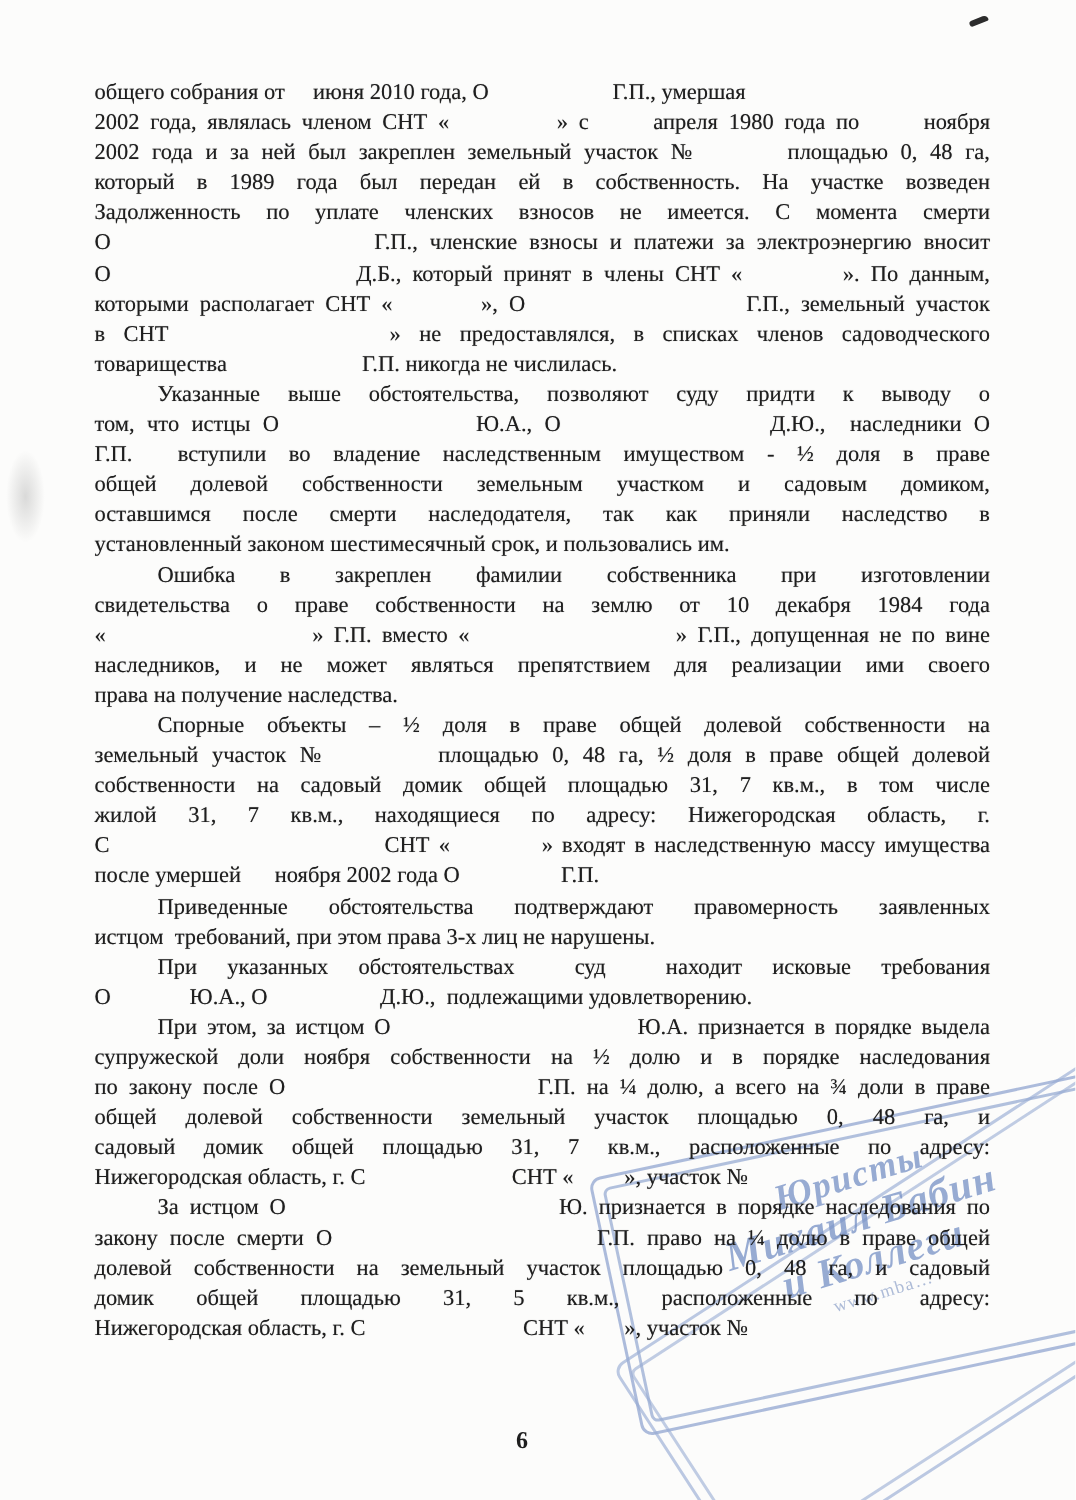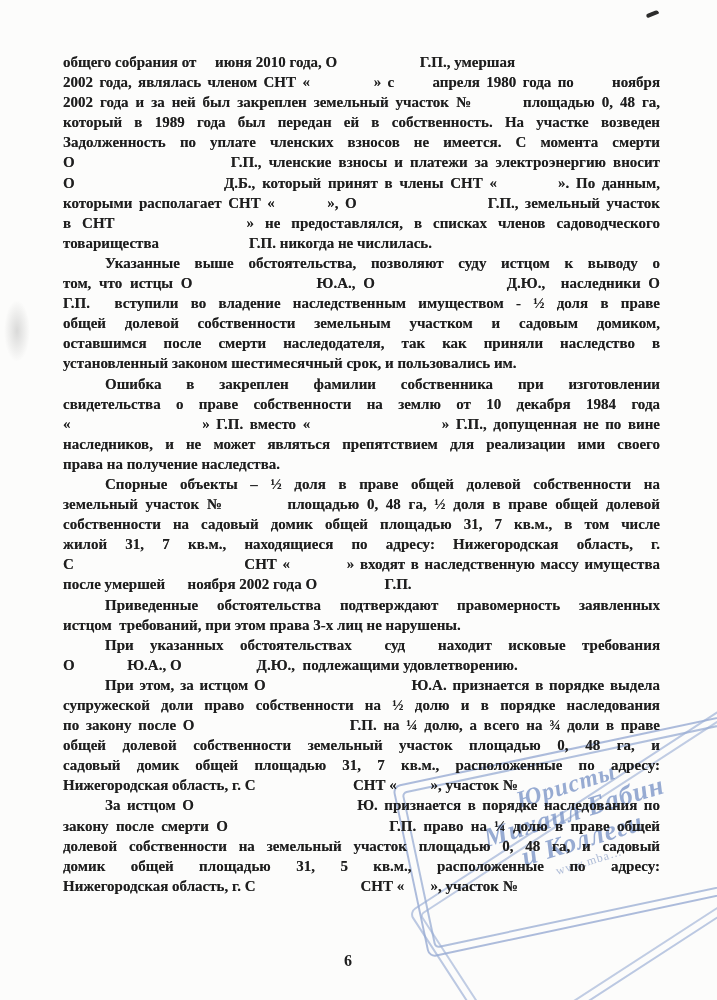--- a/index.html
+++ b/index.html
@@ -9,21 +9,21 @@
     margin:0 auto;
     background:#fcfcfb;
     overflow:hidden;
     font-family:"Liberation Serif", serif;
   }
   
   .textblock{
     position:absolute;
     left:63px;top:52px;width:597px;
     font-size:15px;
-    font-weight:bold;
+    font-weight:normal;
     color:#1e1e1e;
     text-shadow:0 0 .5px rgba(30,30,30,.55);
     z-index:2;
   }
   .line{
     line-height:20.1px;
     text-align:justify;
     text-align-last:left;
   }
   .line.just{ text-align-last:justify; }
@@ -124,21 +124,21 @@
       <div class="line">общего собрания от&nbsp;&nbsp;&nbsp;&nbsp; июня 2010 года, О&nbsp;&nbsp;&nbsp;&nbsp;&nbsp;&nbsp;&nbsp;&nbsp;&nbsp;&nbsp;&nbsp;&nbsp;&nbsp;&nbsp;&nbsp;&nbsp;&nbsp;&nbsp;&nbsp;&nbsp;&nbsp;&nbsp;Г.П., умершая</div>
       <div class="line just">2002 года, являлась членом СНТ «&nbsp;&nbsp;&nbsp;&nbsp;&nbsp;&nbsp;&nbsp;&nbsp;&nbsp;&nbsp;» с&nbsp;&nbsp;&nbsp;&nbsp;&nbsp; апреля 1980 года по&nbsp;&nbsp;&nbsp;&nbsp;&nbsp; ноября</div>
       <div class="line just">2002 года и за ней был закреплен земельный участок №&nbsp;&nbsp;&nbsp;&nbsp;&nbsp;&nbsp; площадью 0, 48 га,</div>
       <div class="line just">который в 1989 года был передан ей в собственность. На участке возведен</div>
       <div class="line just">Задолженность по уплате членских взносов не имеется. С момента смерти</div>
       <div class="line just">О&nbsp;&nbsp;&nbsp;&nbsp;&nbsp;&nbsp;&nbsp;&nbsp;&nbsp;&nbsp;&nbsp;&nbsp;&nbsp;&nbsp;&nbsp;&nbsp;&nbsp;&nbsp;&nbsp;&nbsp;&nbsp;&nbsp;Г.П., членские взносы и платежи за электроэнергию вносит</div>
       <div class="line just">О&nbsp;&nbsp;&nbsp;&nbsp;&nbsp;&nbsp;&nbsp;&nbsp;&nbsp;&nbsp;&nbsp;&nbsp;&nbsp;&nbsp;&nbsp;&nbsp;&nbsp;&nbsp;&nbsp;&nbsp;&nbsp;&nbsp;Д.Б., который принят в члены СНТ «&nbsp;&nbsp;&nbsp;&nbsp;&nbsp;&nbsp;&nbsp;&nbsp;&nbsp;». По данным,</div>
       <div class="line just">которыми располагает СНТ «&nbsp;&nbsp;&nbsp;&nbsp;&nbsp;&nbsp;&nbsp;&nbsp;», О&nbsp;&nbsp;&nbsp;&nbsp;&nbsp;&nbsp;&nbsp;&nbsp;&nbsp;&nbsp;&nbsp;&nbsp;&nbsp;&nbsp;&nbsp;&nbsp;&nbsp;&nbsp;&nbsp;&nbsp;Г.П., земельный участок</div>
       <div class="line just">в СНТ&nbsp;&nbsp;&nbsp;&nbsp;&nbsp;&nbsp;&nbsp;&nbsp;&nbsp;&nbsp;&nbsp;&nbsp;» не предоставлялся, в списках членов садоводческого</div>
       <div class="line">товарищества&nbsp;&nbsp;&nbsp;&nbsp;&nbsp;&nbsp;&nbsp;&nbsp;&nbsp;&nbsp;&nbsp;&nbsp;&nbsp;&nbsp;&nbsp;&nbsp;&nbsp;&nbsp;&nbsp;&nbsp;&nbsp;&nbsp;&nbsp;&nbsp;Г.П. никогда не числилась.</div>
-      <div class="line indent just">Указанные выше обстоятельства, позволяют суду истцом к выводу о</div>
+      <div class="line indent just">Указанные выше обстоятельства, позволяют суду придти к выводу о</div>
       <div class="line just">том, что истцы О&nbsp;&nbsp;&nbsp;&nbsp;&nbsp;&nbsp;&nbsp;&nbsp;&nbsp;&nbsp;&nbsp;&nbsp;&nbsp;&nbsp;&nbsp;&nbsp;Ю.А., О&nbsp;&nbsp;&nbsp;&nbsp;&nbsp;&nbsp;&nbsp;&nbsp;&nbsp;&nbsp;&nbsp;&nbsp;&nbsp;&nbsp;&nbsp;&nbsp;&nbsp;Д.Ю.,&nbsp;&nbsp;наследники О</div>
       <div class="line just">Г.П.&nbsp;&nbsp;вступили во владение наследственным имуществом - ½ доля в праве</div>
       <div class="line just">общей долевой собственности земельным участком и садовым домиком,</div>
       <div class="line just">оставшимся после смерти наследодателя, так как приняли наследство в</div>
       <div class="line">установленный законом шестимесячный срок, и пользовались им.</div>
       <div class="line indent just">Ошибка в закреплен фамилии собственника при изготовлении</div>
       <div class="line just">свидетельства о праве собственности на землю от 10 декабря 1984 года</div>
       <div class="line just">«&nbsp;&nbsp;&nbsp;&nbsp;&nbsp;&nbsp;&nbsp;&nbsp;&nbsp;&nbsp;&nbsp;&nbsp;&nbsp;&nbsp;&nbsp;&nbsp;&nbsp;&nbsp;&nbsp;&nbsp;» Г.П. вместо «&nbsp;&nbsp;&nbsp;&nbsp;&nbsp;&nbsp;&nbsp;&nbsp;&nbsp;&nbsp;&nbsp;&nbsp;&nbsp;&nbsp;&nbsp;&nbsp;&nbsp;&nbsp;&nbsp;&nbsp;» Г.П., допущенная не по вине</div>
       <div class="line just">наследников, и не может являться препятствием для реализации ими своего</div>
       <div class="line">права на получение наследства.</div>
@@ -146,21 +146,21 @@
       <div class="line just">земельный участок №&nbsp;&nbsp;&nbsp;&nbsp;&nbsp;&nbsp;&nbsp; площадью 0, 48 га, ½ доля в праве общей долевой</div>
       <div class="line just">собственности на садовый домик общей площадью 31, 7 кв.м., в том числе</div>
       <div class="line just">жилой 31, 7 кв.м., находящиеся по адресу: Нижегородская область, г.</div>
       <div class="line just">С&nbsp;&nbsp;&nbsp;&nbsp;&nbsp;&nbsp;&nbsp;&nbsp;&nbsp;&nbsp;&nbsp;&nbsp;&nbsp;&nbsp;&nbsp;&nbsp;&nbsp;&nbsp;&nbsp;&nbsp;&nbsp;&nbsp;&nbsp;&nbsp;&nbsp;&nbsp;&nbsp;&nbsp;&nbsp;&nbsp;СНТ «&nbsp;&nbsp;&nbsp;&nbsp;&nbsp;&nbsp;&nbsp;&nbsp;&nbsp;&nbsp;» входят в наследственную массу имущества</div>
       <div class="line">после умершей&nbsp;&nbsp;&nbsp;&nbsp;&nbsp;&nbsp;ноября 2002 года О&nbsp;&nbsp;&nbsp;&nbsp;&nbsp;&nbsp;&nbsp;&nbsp;&nbsp;&nbsp;&nbsp;&nbsp;&nbsp;&nbsp;&nbsp;&nbsp;&nbsp;&nbsp;Г.П.</div>
       <div class="line indent just">Приведенные обстоятельства подтверждают правомерность заявленных</div>
       <div class="line">истцом&nbsp;&nbsp;требований, при этом права 3-х лиц не нарушены.</div>
       <div class="line indent just">При указанных обстоятельствах&nbsp;&nbsp;суд&nbsp;&nbsp;находит исковые требования</div>
       <div class="line">О&nbsp;&nbsp;&nbsp;&nbsp;&nbsp;&nbsp;&nbsp;&nbsp;&nbsp;&nbsp;&nbsp;&nbsp;&nbsp;&nbsp;Ю.А., О&nbsp;&nbsp;&nbsp;&nbsp;&nbsp;&nbsp;&nbsp;&nbsp;&nbsp;&nbsp;&nbsp;&nbsp;&nbsp;&nbsp;&nbsp;&nbsp;&nbsp;&nbsp;&nbsp;&nbsp;Д.Ю.,&nbsp;&nbsp;подлежащими удовлетворению.</div>
       <div class="line indent just">При этом, за истцом О&nbsp;&nbsp;&nbsp;&nbsp;&nbsp;&nbsp;&nbsp;&nbsp;&nbsp;&nbsp;&nbsp;&nbsp;&nbsp;&nbsp;&nbsp;&nbsp;&nbsp;&nbsp;&nbsp;&nbsp;&nbsp;&nbsp;&nbsp;&nbsp;&nbsp;Ю.А. признается в порядке выдела</div>
-      <div class="line just">супружеской доли право собственности на ½ долю и в порядке наследования</div>
+      <div class="line just">супружеской доли ноября собственности на ½ долю и в порядке наследования</div>
       <div class="line just">по закону после О&nbsp;&nbsp;&nbsp;&nbsp;&nbsp;&nbsp;&nbsp;&nbsp;&nbsp;&nbsp;&nbsp;&nbsp;&nbsp;&nbsp;&nbsp;&nbsp;&nbsp;&nbsp;&nbsp;&nbsp;&nbsp;&nbsp;&nbsp;Г.П. на ¼ долю, а всего на ¾ доли в праве</div>
       <div class="line just">общей долевой собственности земельный участок площадью 0, 48 га, и</div>
       <div class="line just">садовый домик общей площадью 31, 7 кв.м., расположенные по адресу:</div>
       <div class="line">Нижегородская область, г. С&nbsp;&nbsp;&nbsp;&nbsp;&nbsp;&nbsp;&nbsp;&nbsp;&nbsp;&nbsp;&nbsp;&nbsp;&nbsp;&nbsp;&nbsp;&nbsp;&nbsp;&nbsp;&nbsp;&nbsp;&nbsp;&nbsp;&nbsp;&nbsp;&nbsp;&nbsp;СНТ «&nbsp;&nbsp;&nbsp;&nbsp;&nbsp;&nbsp;&nbsp;&nbsp;&nbsp;», участок №</div>
       <div class="line indent just">За истцом О&nbsp;&nbsp;&nbsp;&nbsp;&nbsp;&nbsp;&nbsp;&nbsp;&nbsp;&nbsp;&nbsp;&nbsp;&nbsp;&nbsp;&nbsp;&nbsp;&nbsp;&nbsp;&nbsp;&nbsp;&nbsp;&nbsp;&nbsp;&nbsp;&nbsp;Ю. признается в порядке наследования по</div>
       <div class="line just">закону после смерти О&nbsp;&nbsp;&nbsp;&nbsp;&nbsp;&nbsp;&nbsp;&nbsp;&nbsp;&nbsp;&nbsp;&nbsp;&nbsp;&nbsp;&nbsp;&nbsp;&nbsp;&nbsp;&nbsp;&nbsp;&nbsp;&nbsp;Г.П. право на ¼ долю в праве общей</div>
       <div class="line just">долевой собственности на земельный участок площадью 0, 48 га, и садовый</div>
       <div class="line just">домик общей площадью 31, 5 кв.м., расположенные по адресу:</div>
       <div class="line">Нижегородская область, г. С&nbsp;&nbsp;&nbsp;&nbsp;&nbsp;&nbsp;&nbsp;&nbsp;&nbsp;&nbsp;&nbsp;&nbsp;&nbsp;&nbsp;&nbsp;&nbsp;&nbsp;&nbsp;&nbsp;&nbsp;&nbsp;&nbsp;&nbsp;&nbsp;&nbsp;&nbsp;&nbsp;&nbsp;СНТ «&nbsp;&nbsp;&nbsp;&nbsp;&nbsp;&nbsp;&nbsp;», участок №</div>
     </div>

